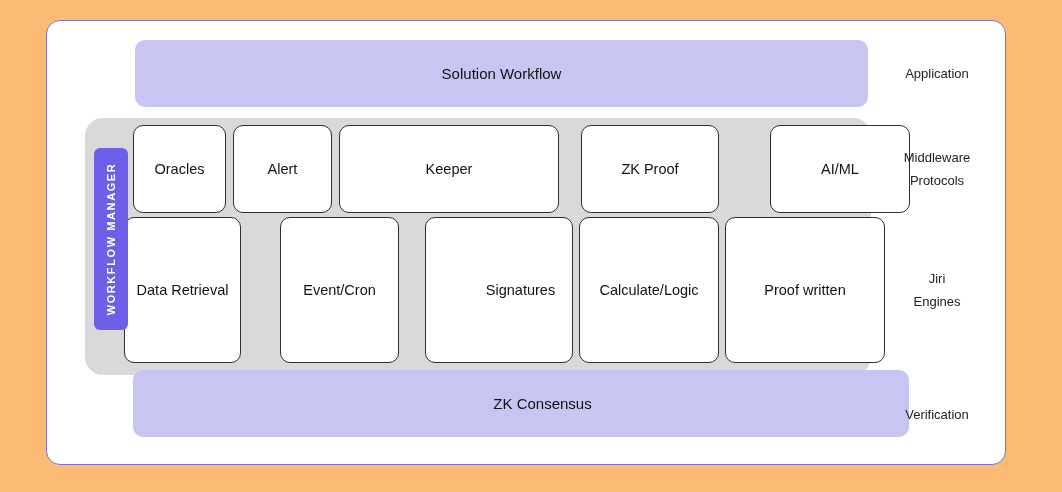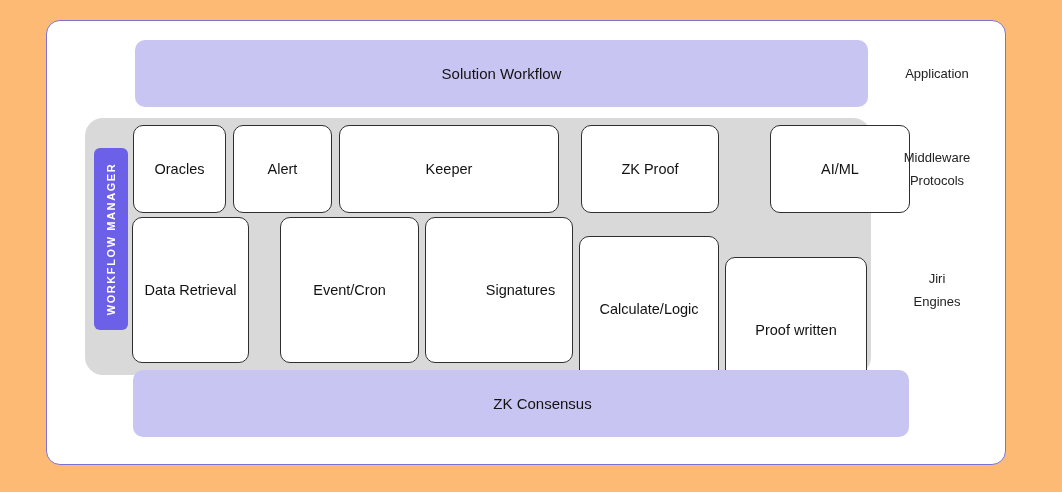--- a/index.html
+++ b/index.html
@@ -116,39 +116,42 @@
   </div>
 
   <div class="panel"></div>
 
   <div class="node row1" style="left:133px; width:93px;">Oracles</div>
   <div class="node row1" style="left:233px; width:99px;">Alert</div>
   <div class="node row1" style="left:339px; width:220px;">Keeper</div>
   <div class="node row1" style="left:581px; width:138px;">ZK Proof</div>
   <div class="node row1" style="left:726px; width:140px;margin-left:44px;">AI/ML</div>
 
-  <div class="node row2" style="left:132px; width:117px;">Data Retrieval</div>
-  <div class="node row2" style="left:280px; width:139px;">Event/Cron</div>
+  <div class="node row2" style="left:124px; width:117px;">Data Retrieval</div>
+  <div class="node row2" style="left:280px; width:119px;">Event/Cron</div>
   <div class="node row2" style="left:425px; width:148px;padding-left:43px;">Signatures</div>
-  <div class="node row2" style="left:579px; width:140px;margin-top:19px;">Calculate/Logic</div>
-  <div class="node row2" style="left:725px; width:142px;margin-top:40px;">Proof written</div>
+  <div class="node row2" style="left:579px; width:140px;">Calculate/Logic</div>
+  <div class="node row2" style="left:725px; width:160px;">Proof written</div>
 
   <div class="manager-tab">
     <span>WORKFLOW MANAGER</span>
   </div>
 
   <div class="band bottom">
     <span>ZK Consensus</span>
   </div>
 
   <div class="side-label app">
     <span>Application</span>
   </div>
   <div class="side-label mw">
     <span>Middleware</span>
     <span>Protocols</span>
   </div>
   <div class="side-label eng">
     <span>Jiri</span>
     <span>Engines</span>
   </div>
+  <div class="side-label ver">
+    <span>Verification</span>
+  </div>
 
 </div>
 
 </body></html>

